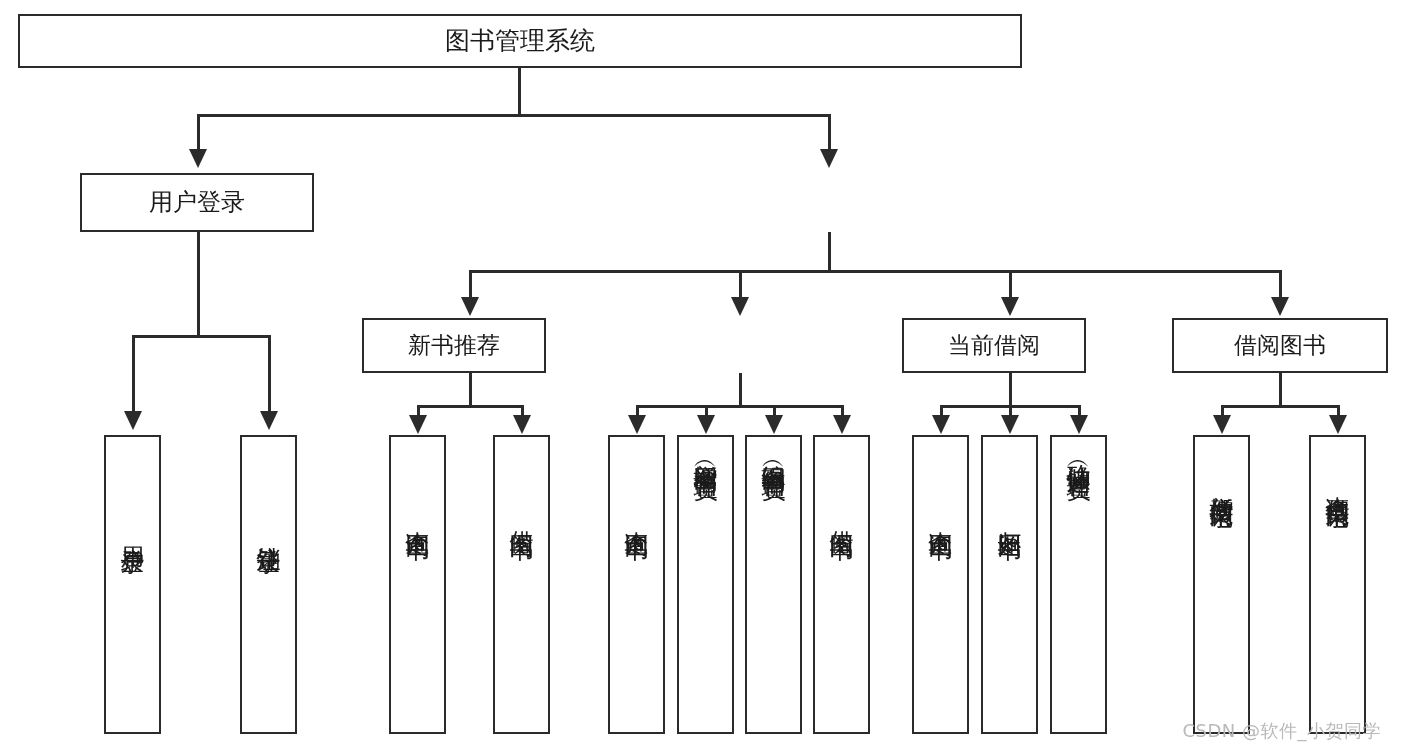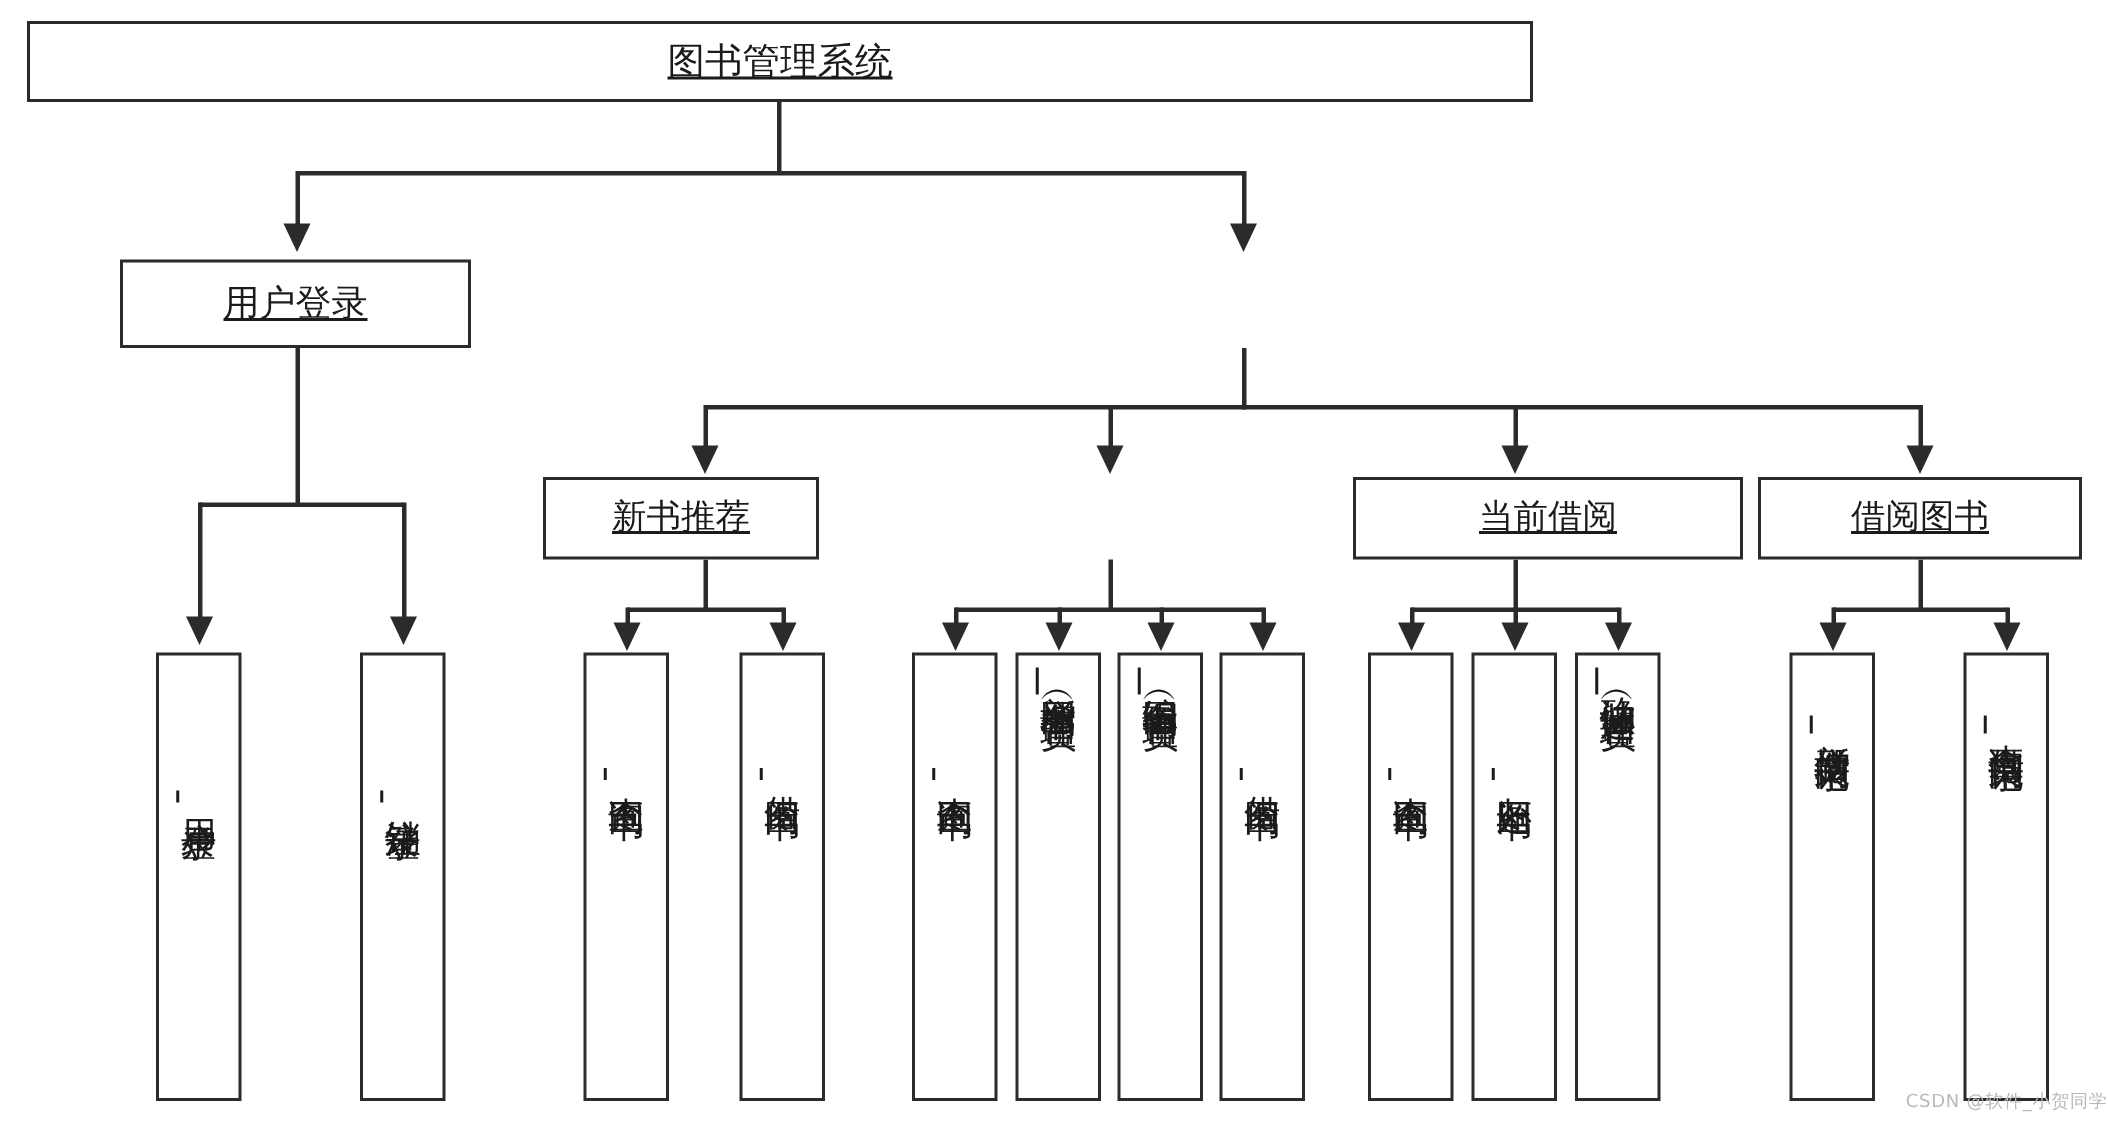--- a/index.html
+++ b/index.html
@@ -22,21 +22,20 @@
   .node {
     position: absolute;
     box-sizing: border-box;
     border: 2.5px solid #2b2b2b;
     background: #ffffff;
     display: flex;
     align-items: center;
     justify-content: center;
     color: #1b1b1b;
     z-index: 3;
-    text-decoration: underline;
   }
   .node .lbl {
     display: block;
     text-align: center;
     line-height: 1.14;
     white-space: pre;
   }
   .node.root .lbl      { font-size: 25px; }
   .node.level1 .lbl    { font-size: 24px; }
   .node.level2 .lbl    { font-size: 23px; }
@@ -67,23 +66,23 @@
     width: 0;
     height: 0;
     border-left: 9px solid transparent;
     border-right: 9px solid transparent;
     border-top: 19px solid #2b2b2b;
     z-index: 2;
   }
   
   #watermark {
     position: absolute;
-    right: 0;
+    right: 24px;
     bottom: 4px;
-    font-size: 12px;
+    font-size: 18px;
     color: #b9b9b9;
     letter-spacing: 0.5px;
     z-index: 5;
     white-space: nowrap;
     margin-top: 12px;
   }
 </style>
 </head>
 <body>
 
@@ -155,21 +154,21 @@
   <div class="node level1" style="left:80px; top:173px; width:234px; height:59px;">
     <span class="lbl">用户登录</span>
   </div>
 
 
   <div class="node level2" style="left:362px; top:318px; width:184px; height:55px;">
     <span class="lbl">新书推荐</span>
   </div>
 
 
-  <div class="node level2" style="left:902px; top:318px; width:260px; height:55px;">
+  <div class="node level2" style="left:902px; top:318px; width:184px; height:55px;">
     <span class="lbl">当前借阅</span>
   </div>
 
   <div class="node level2" style="left:1172px; top:318px; width:216px; height:55px;">
     <span class="lbl">借阅图书</span>
   </div>
 
   <div class="node leaf" style="left:104px; top:435px; width:57px; height:299px; padding-top:90px;">
     <span class="lbl">用户登录</span>
   </div>

